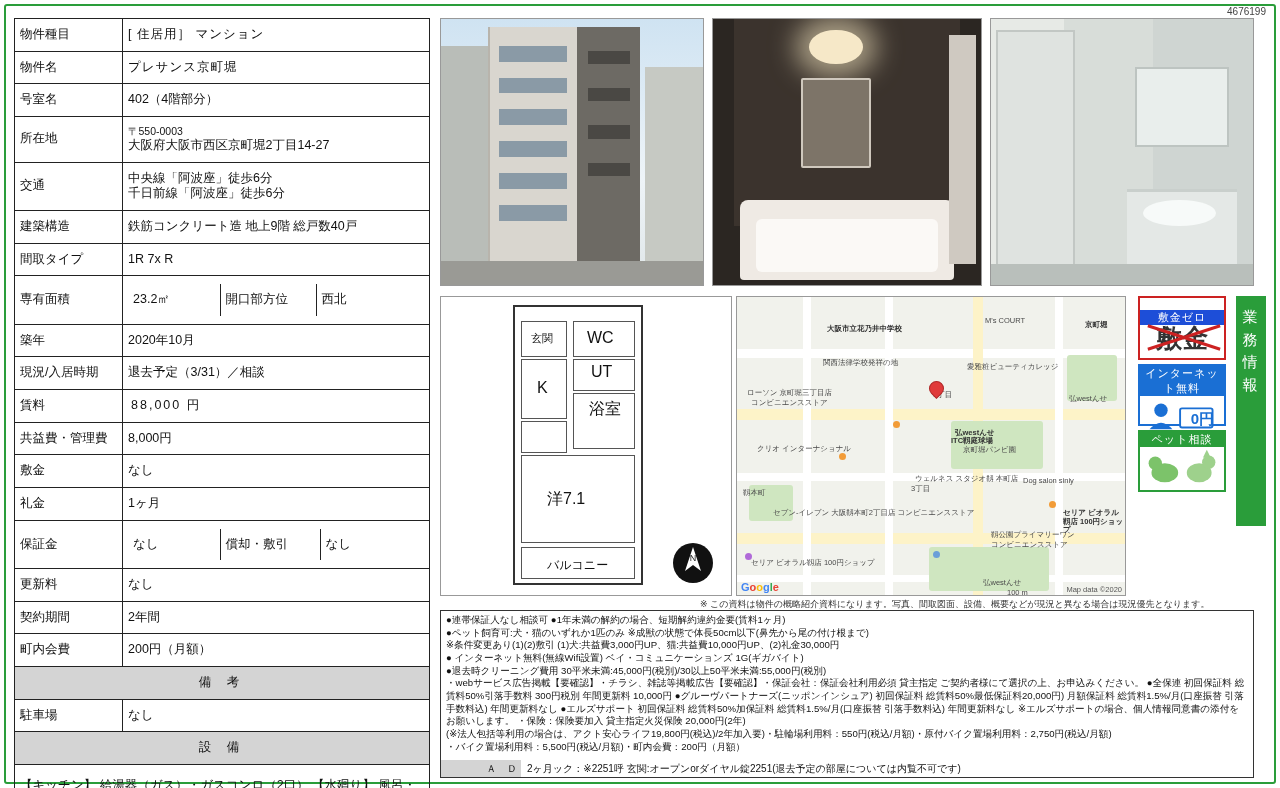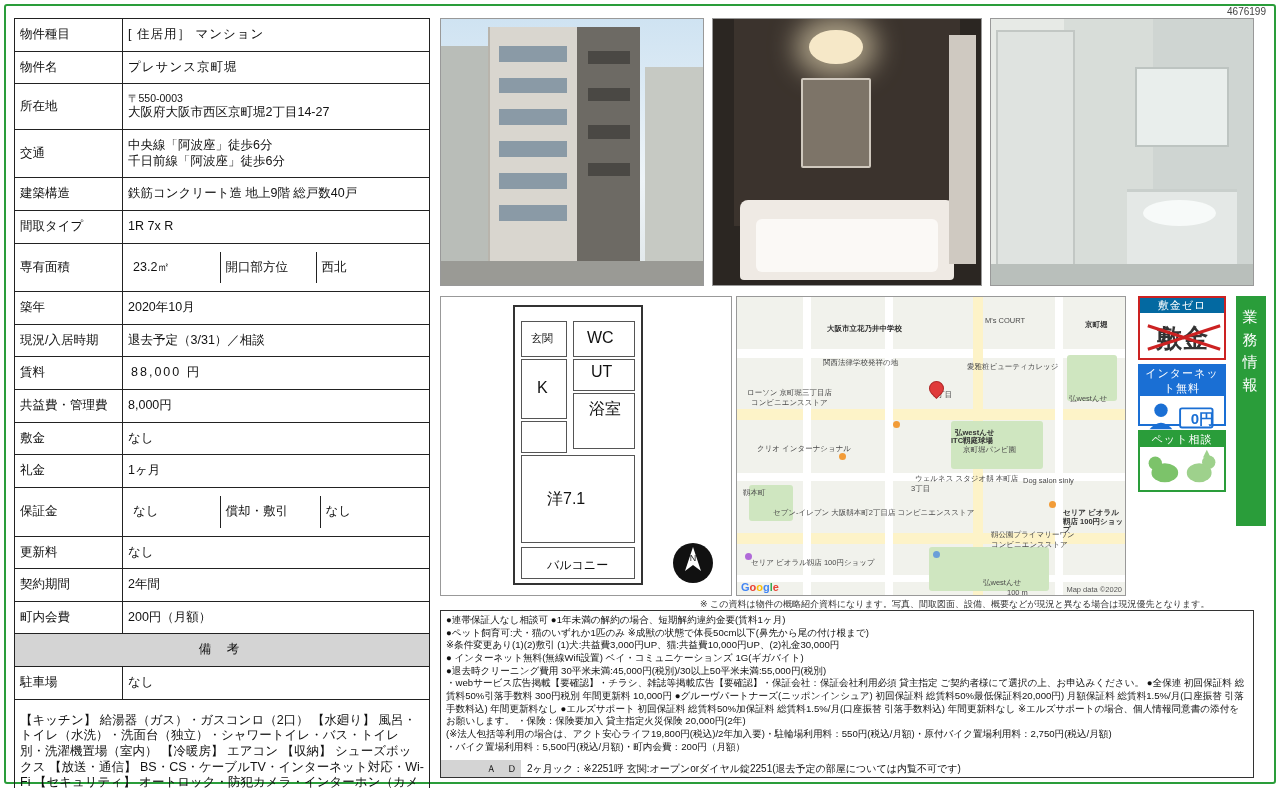--- a/index.html
+++ b/index.html
@@ -111,21 +111,21 @@
   .goog span:nth-child(1){color:#4285F4}.goog span:nth-child(2){color:#EA4335}
   .goog span:nth-child(3){color:#FBBC05}.goog span:nth-child(4){color:#4285F4}
   .goog span:nth-child(5){color:#34A853}.goog span:nth-child(6){color:#EA4335}
 
   
   .badge { position:absolute; border:2px solid #d24; background:#fff; }
   #badge1 { left:1138px; top:296px; width:88px; height:64px; border-color:#cc2222;}
   #badge2 { left:1138px; top:364px; width:88px; height:62px; border-color:#1a6fd4;}
   #badge3 { left:1138px; top:430px; width:88px; height:62px; border-color:#2a9d3a;}
   .badge-title { font-size:11px; text-align:center; color:#fff; letter-spacing:1px;}
-  #badge1 .badge-title{background:#0369a1;}
+  #badge1 .badge-title{background:#1d4ed8;margin-top:12px;}
   #badge2 .badge-title{background:#1a6fd4;}
   #badge3 .badge-title{background:#2a9d3a;}
   .strike {
     position:absolute; left:0; top:18px; width:100%; height:44px;
     font-size:26px; font-weight:bold; text-align:center; color:#333; line-height:44px;
   }
   .strike-line { position:absolute; left:6px; top:38px; width:76px; height:3px; background:#cc2222; transform:rotate(-18deg);}
   .strike-line2{ position:absolute; left:6px; top:38px; width:76px; height:3px; background:#cc2222; transform:rotate(18deg);}
   .green-side {
     position:absolute; left:1236px; top:296px; width:30px; height:230px;
@@ -158,20 +158,24 @@
 <div class="left-panel">
 <table class="specs">
   <tbody>
         <tr class="row-tall">
     <td class="lbl">物件種目</td>
     <td class="big-type">[ 住居用］  マンション</td>
   </tr>
   <tr class="row-tall">
     <td class="lbl">物件名</td>
     <td class="big-name">プレサンス京町堀</td>
+  </tr>
+  <tr>
+    <td class="lbl">号室名</td>
+    <td>402（4階部分）</td>
   </tr>
   <tr class="row-addr">
     <td class="lbl">所在地</td>
     <td>
       <div class="addr-l1">〒550-0003</div>
       <div class="addr-l2">大阪府大阪市西区京町堀2丁目14-27</div>
     </td>
   </tr>
   <tr class="row-access">
     <td class="lbl">交通</td>
@@ -251,20 +255,23 @@
   <tr>
     <td class="lbl">町内会費</td>
     <td>200円（月額）</td>
   </tr>
   <tr>
     <td class="sec-head" colspan="2">備  考</td>
   </tr>
   <tr>
     <td class="lbl">駐車場</td>
     <td>なし</td>
+  </tr>
+  <tr>
+    <td class="sec-head" colspan="2">設  備</td>
   </tr>
   <tr>
     <td class="equip-body" colspan="2">【キッチン】 給湯器（ガス）・ガスコンロ（2口） 【水廻り】 風呂・トイレ（水洗）・洗面台（独立）・シャワートイレ・バス・トイレ別・洗濯機置場（室内） 【冷暖房】 エアコン 【収納】 シューズボックス 【放送・通信】 BS・CS・ケーブルTV・インターネット対応・Wi-Fi 【セキュリティ】 オートロック・防犯カメラ・インターホン（カメラ付き） 【その他】 専用ごみ置場・エレベーター（1基）・オートバイ駐輪場・自転車置場・排水（公共下水）・バルコニー／ベランダ</td>
   </tr>
   <tr>
     <td class="sec-head" colspan="2">条  件</td>
   </tr>
   <tr>
     <td class="cond-body" colspan="2">【条件】 ペット相談（小型犬、猫可）・保証会社利用必須</td>
   </tr>

